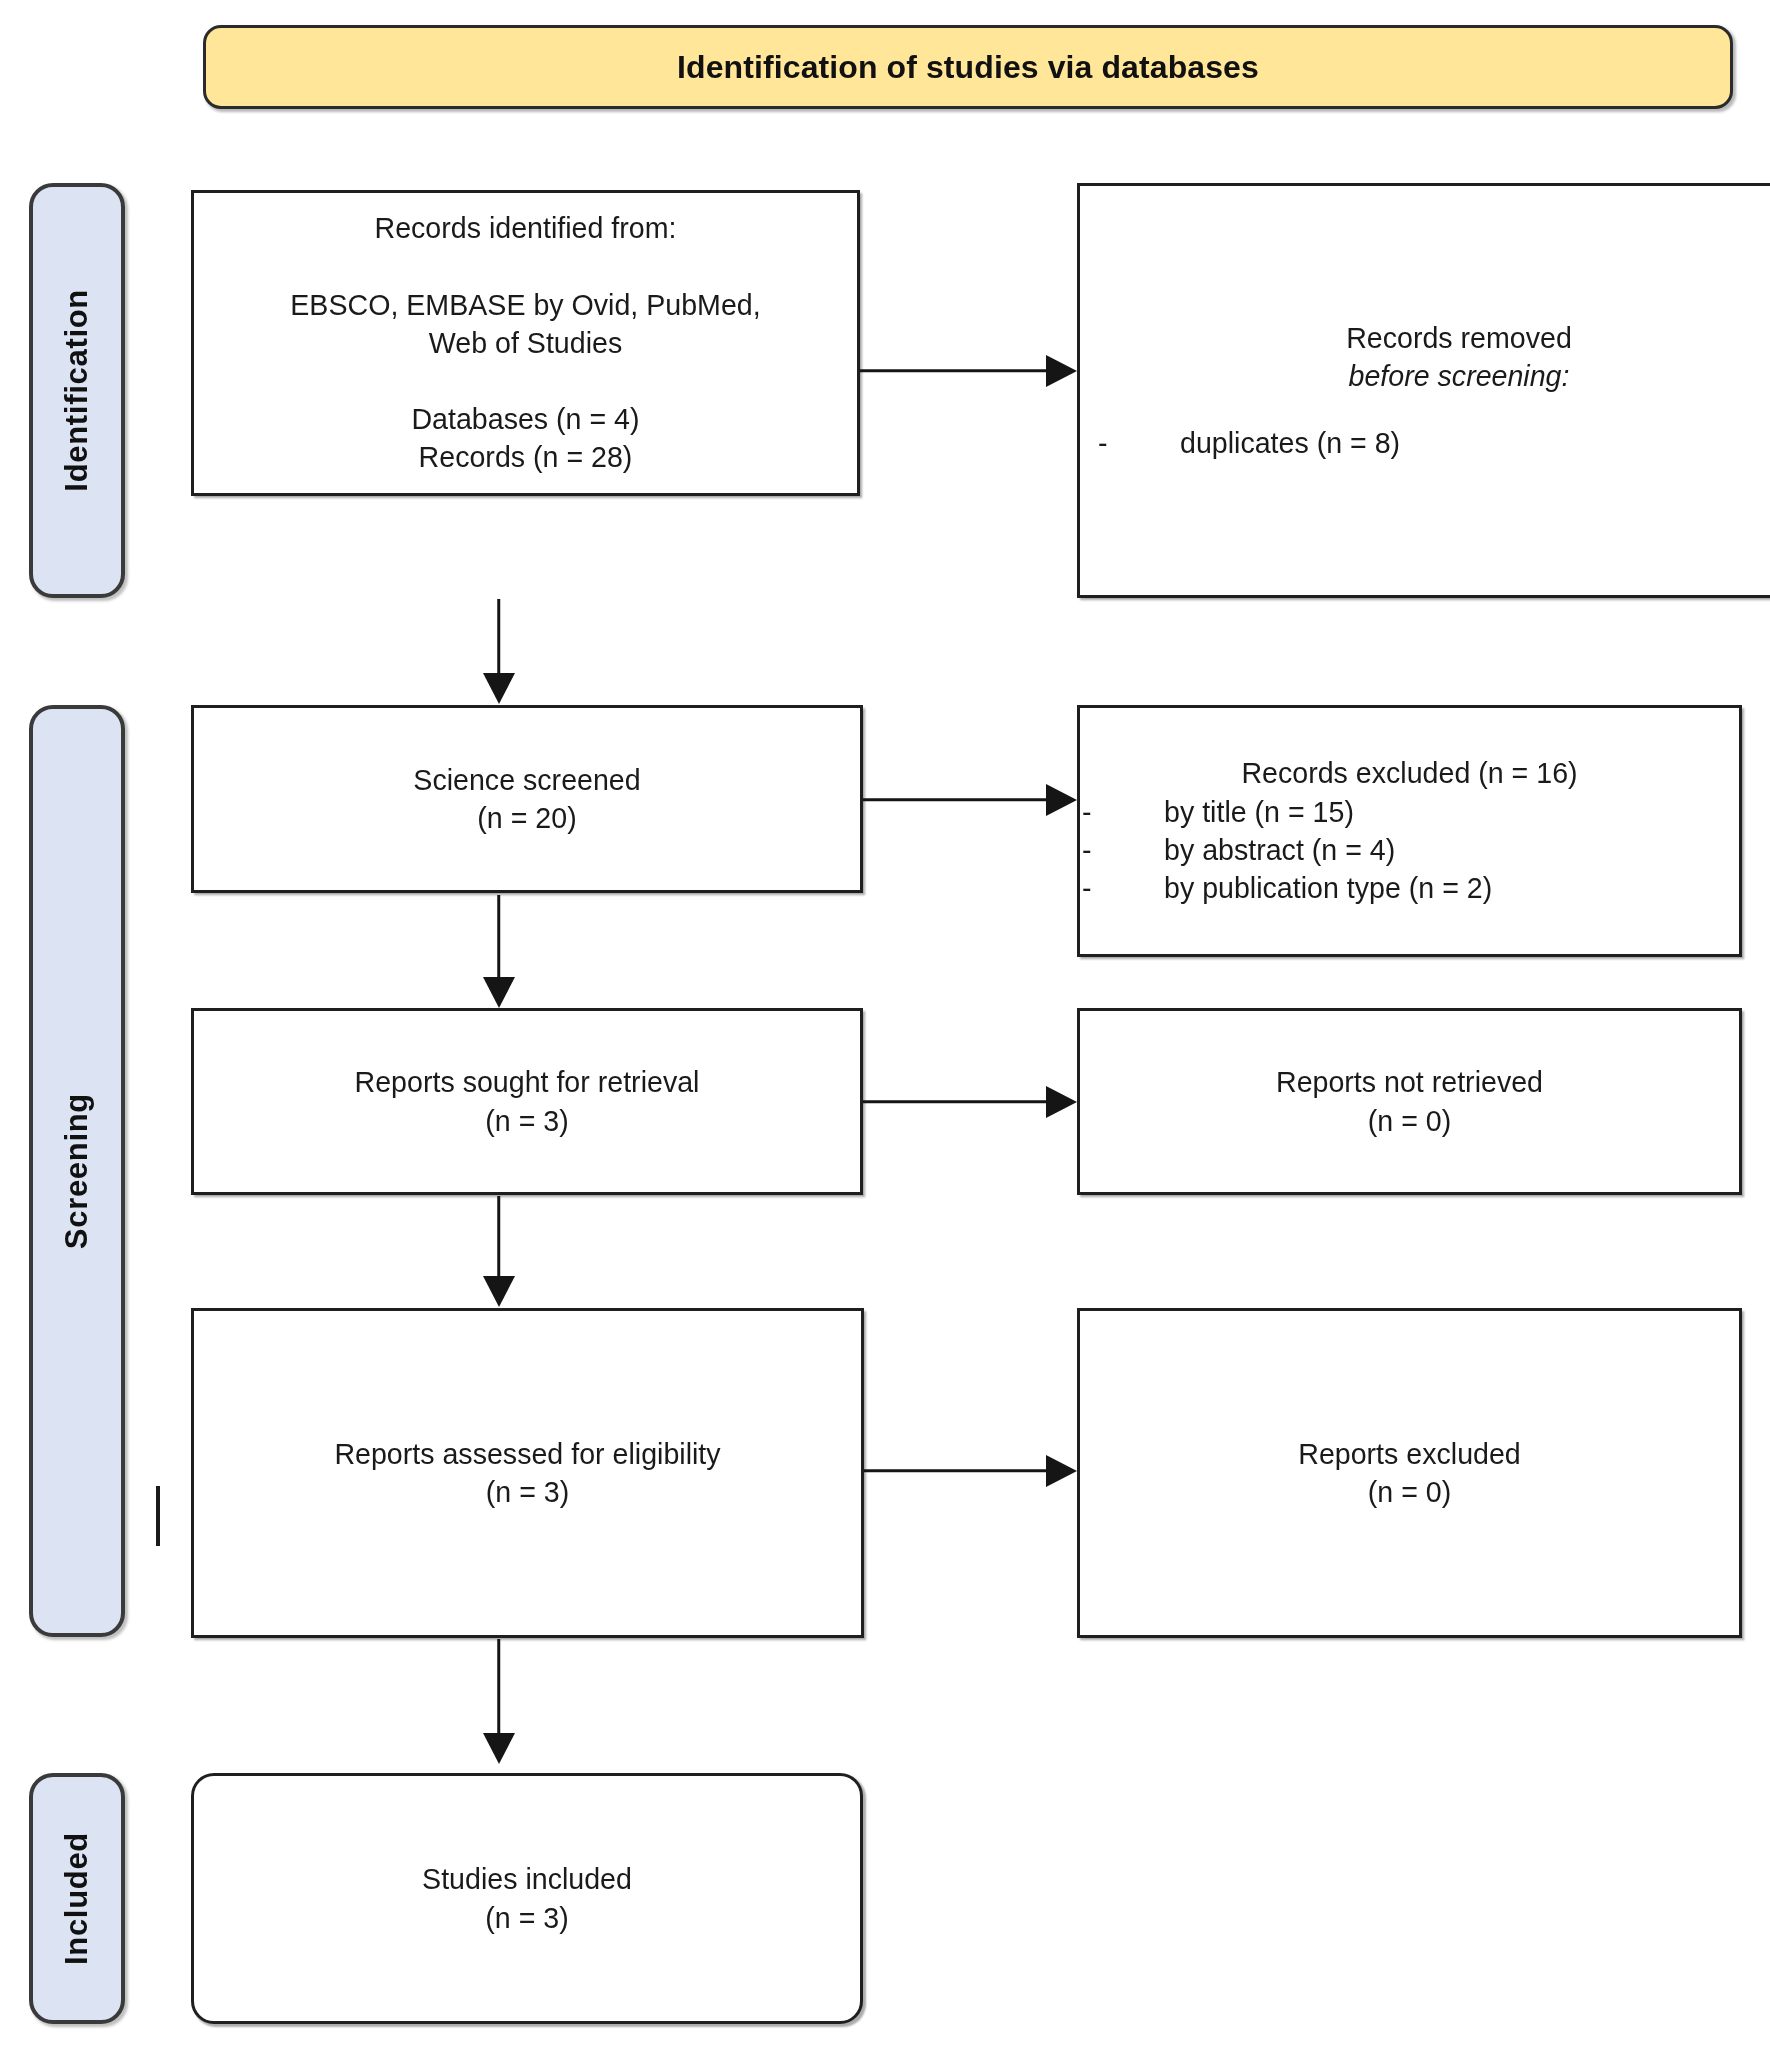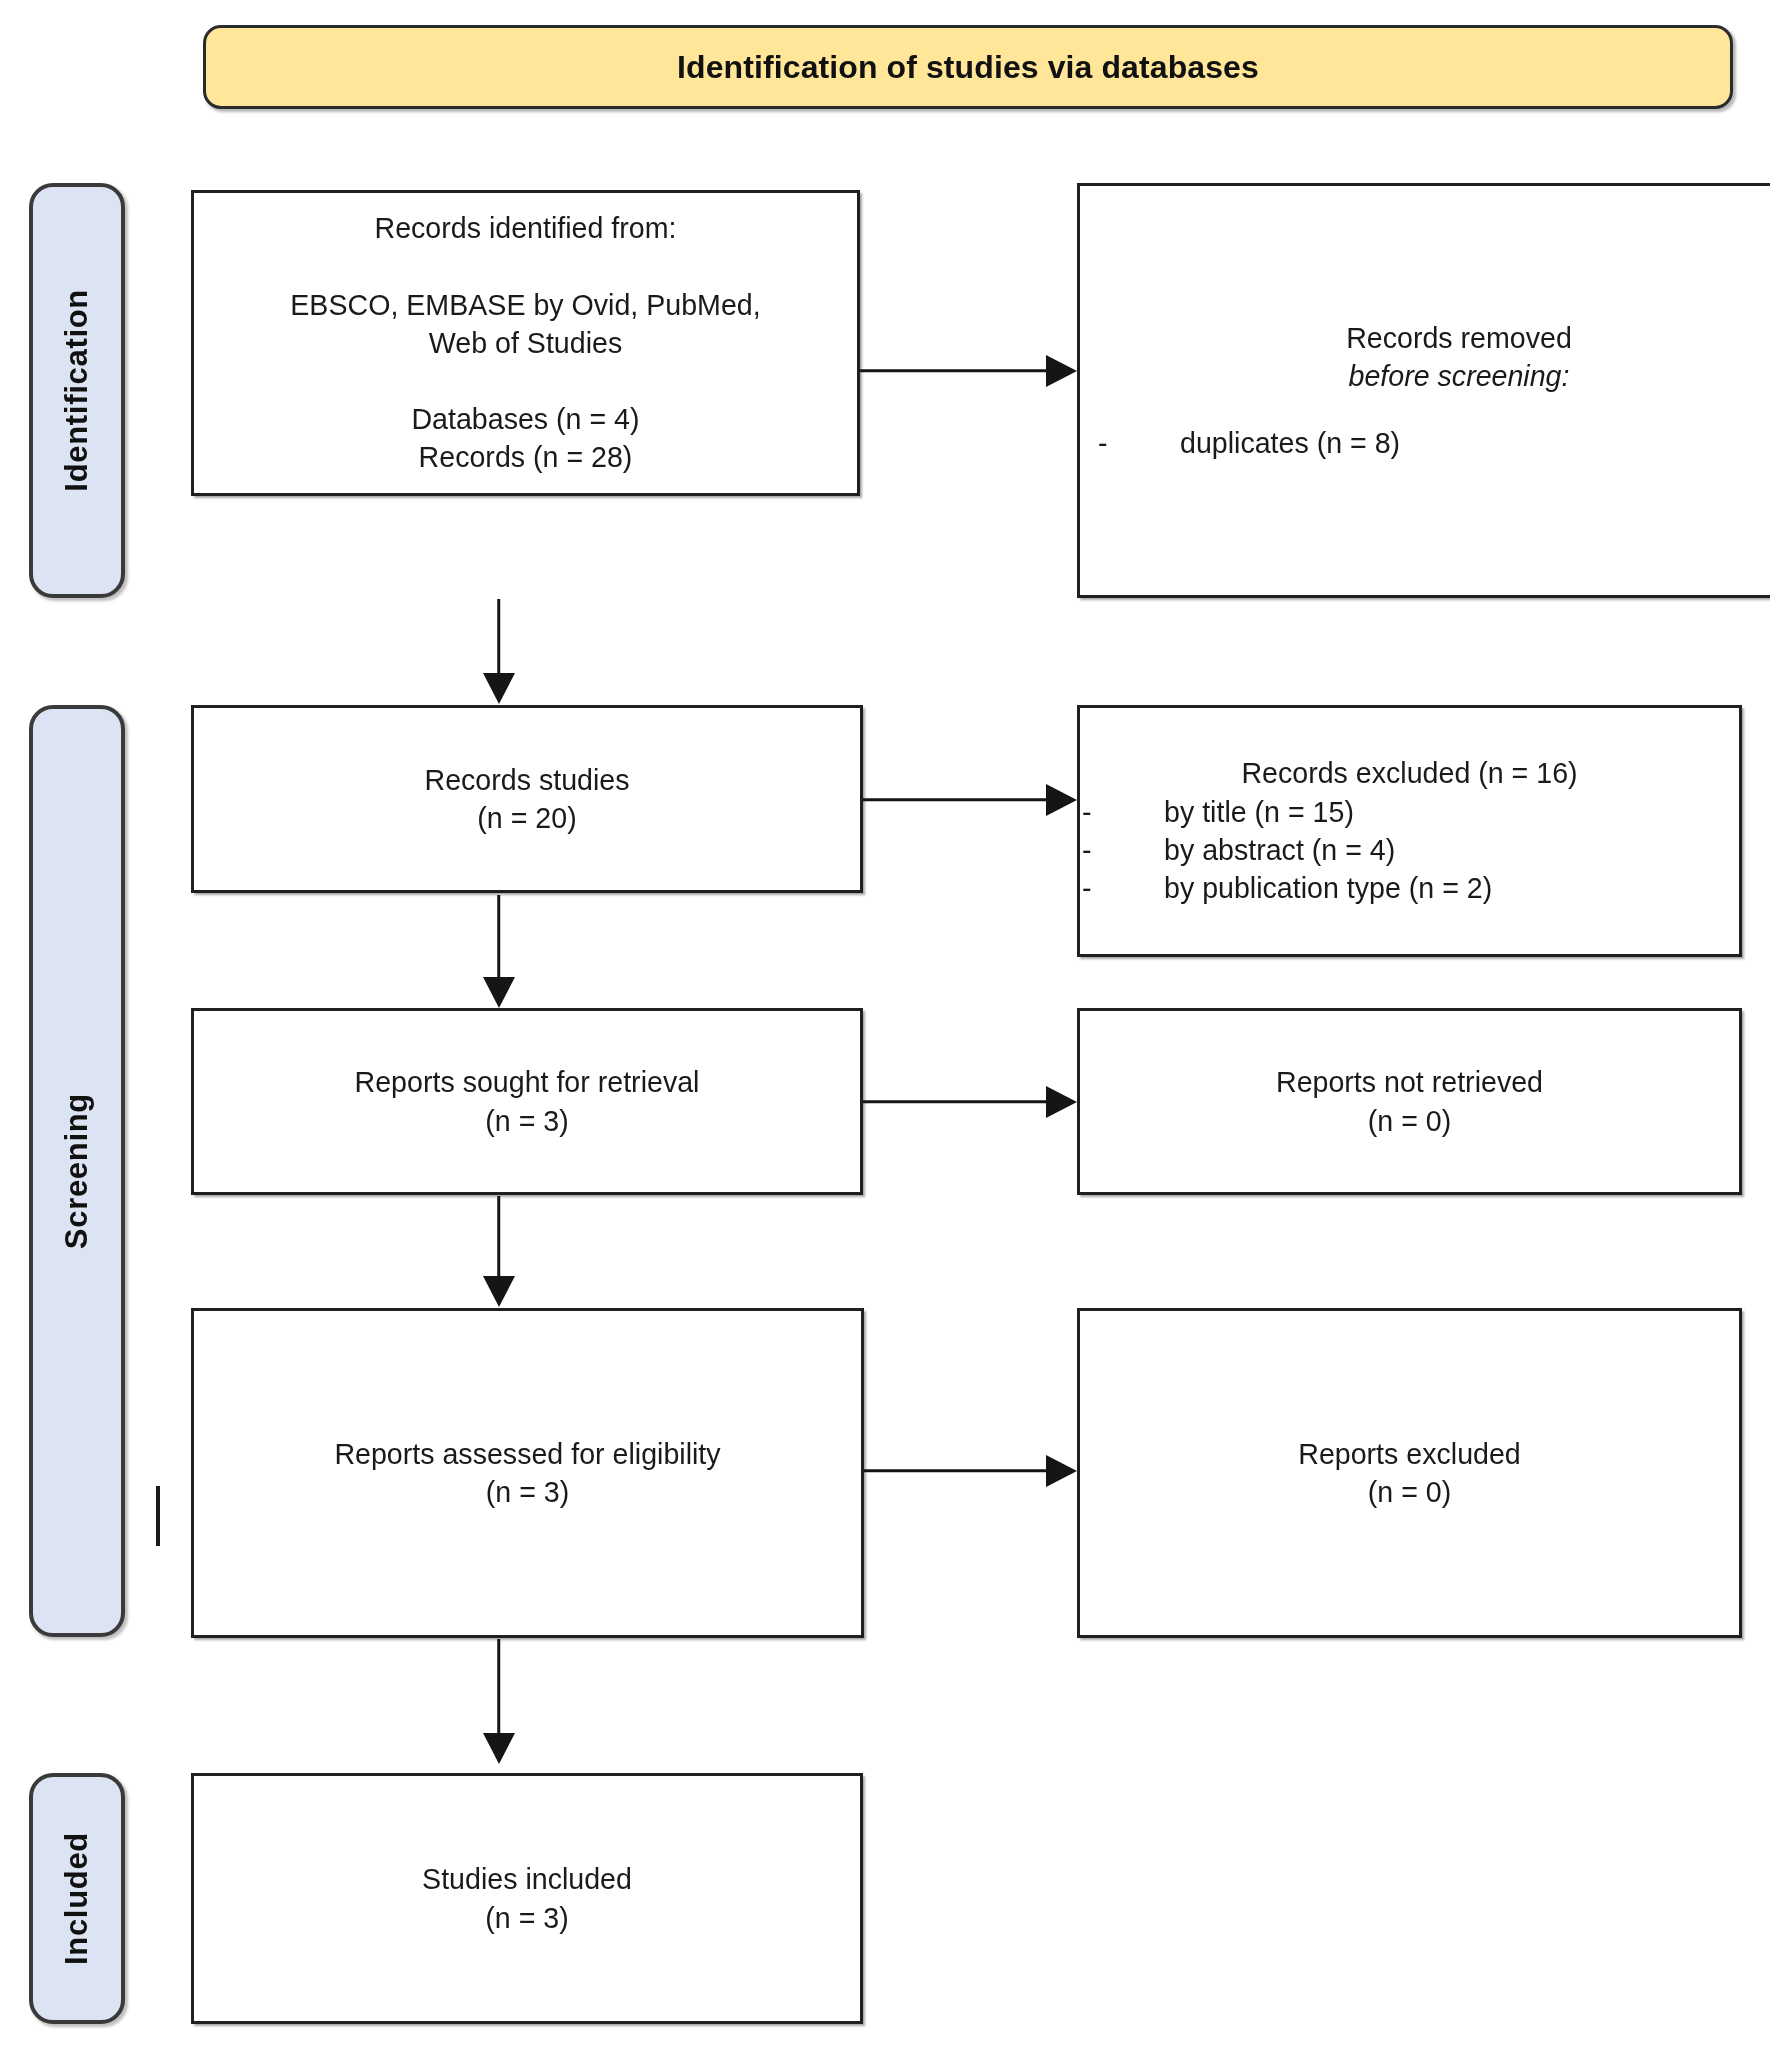--- a/index.html
+++ b/index.html
@@ -170,21 +170,21 @@
     <div class="stem" style="width:188px;"></div>
     <div class="head"></div>
   </div>
 
   <div class="arrow-v" style="left:481px;top:599px;width:35px;height:105px;">
     <div class="stem" style="height:77px;"></div>
     <div class="head"></div>
   </div>
 
   <div class="box" style="left:191px;top:705px;width:672px;height:188px;">
-    <div class="line">Records studies</div>
+    <div class="line">Science screened</div>
     <div class="line">(n = 20)</div>
   </div>
 
   <div class="box" style="left:1077px;top:705px;width:665px;height:252px;padding:7px 2px;">
     <div class="excl-head">Records excluded (n = 16)</div>
     <div class="bullets">
       <div class="bullet-row">
         <span class="dash">-</span>
         <span class="btxt">by title (n = 15)</span>
       </div>
@@ -242,19 +242,19 @@
   <div class="arrow-h" style="left:864px;top:1453px;width:213px;height:35px;">
     <div class="stem" style="width:184px;"></div>
     <div class="head"></div>
   </div>
 
   <div class="arrow-v" style="left:481px;top:1639px;width:35px;height:125px;">
     <div class="stem" style="height:98px;"></div>
     <div class="head"></div>
   </div>
 
-  <div class="box" style="left:191px;top:1773px;width:672px;height:251px;">
+  <div class="box" style="left:191px;top:1773px;width:672px;height:251px;border-radius:23px;">
     <div class="line">Studies included</div>
     <div class="line">(n = 3)</div>
   </div>
 
 </div>
 
 
 </body></html>

